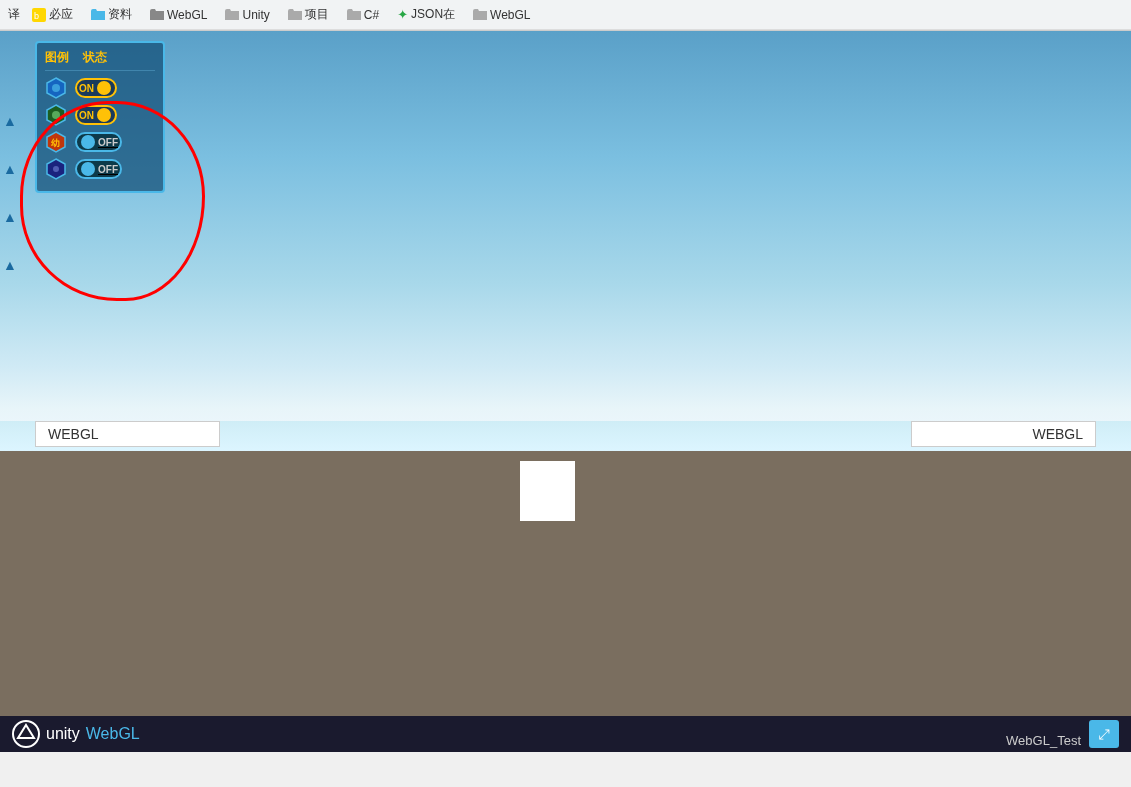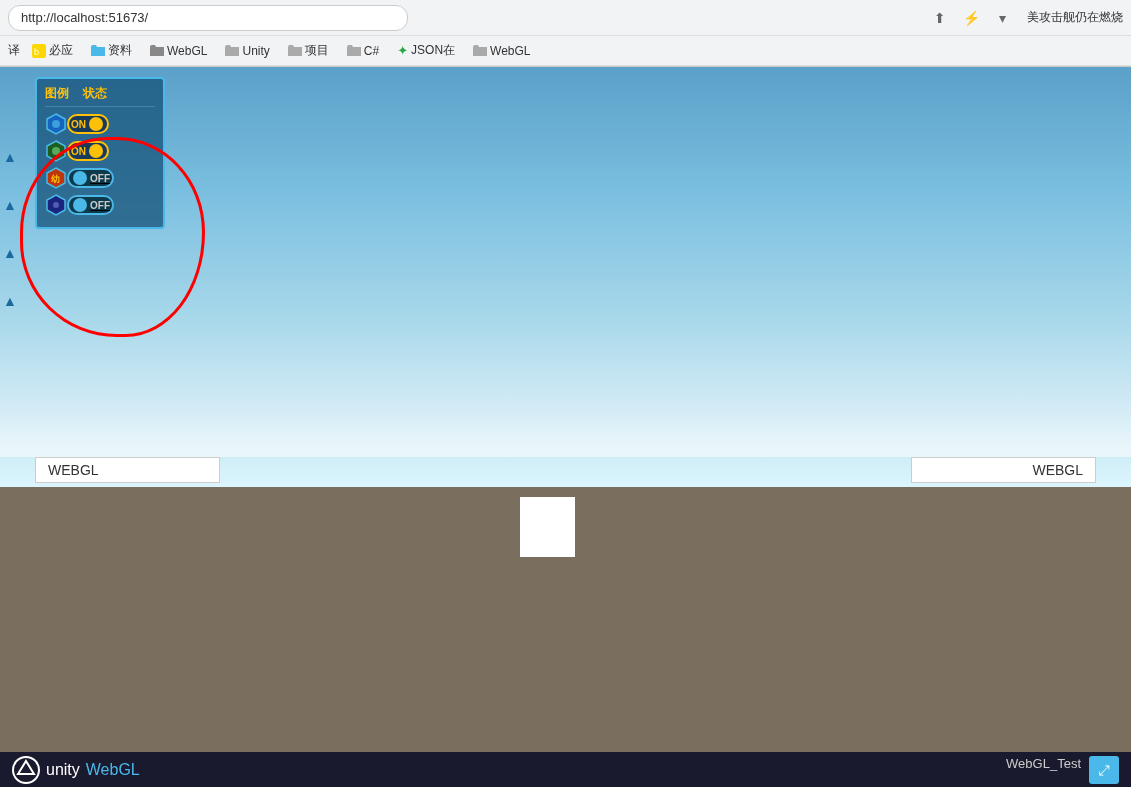--- a/index.html
+++ b/index.html
@@ -164,20 +164,21 @@
       border-bottom: 1px solid rgba(100,180,220,0.4);
     }
     .panel-header-text {
       font-size: 12px;
       color: #ffc107;
       font-weight: bold;
     }
     .panel-row {
       display: flex;
       align-items: center;
+      gap: 8px;
       margin: 5px 0;
     }
     .hex-icon {
       width: 22px;
       height: 22px;
       display: flex;
       align-items: center;
       justify-content: center;
     }
     .hex-icon svg {
@@ -289,21 +290,21 @@
       font-size: 16px;
       color: white;
     }
     .unity-webgl-text {
       font-size: 16px;
       color: #4ab8e8;
     }
     .bottom-bar-right {
       margin-left: auto;
       display: flex;
-      align-items: flex-start;
+      align-items: flex-end;
       gap: 8px;
     }
     .webgl-test-text {
       font-size: 13px;
       color: #ccc;
     }
     .fullscreen-btn {
       background: #4ab8e8;
       border: none;
       border-radius: 3px;
@@ -314,29 +315,20 @@
       align-items: center;
       justify-content: center;
       color: white;
       font-size: 14px;
     }
   </style>
 </head>
 <body>
 
 <div class="browser-chrome">
-  <div class="address-bar">
-    <input class="address-input" type="text" value="http://localhost:51673/" style="">
-    <div class="browser-icons">
-      <button class="browser-icon-btn">⬆</button>
-      <button class="browser-icon-btn">⚡</button>
-      <button class="browser-icon-btn">▾</button>
-      <span class="browser-title-text">美攻击舰仍在燃烧</span>
-    </div>
-  </div>
 
   <div class="bookmarks-bar">
     <span style="font-size:12px;color:#333;">译</span>
     <div class="bookmark-item">
       <svg width="14" height="14" viewBox="0 0 14 14">
           <rect width="14" height="14" rx="2" fill="#ffd700"></rect>
           <text x="2" y="11" font-size="9" fill="white">b</text>
         </svg>
       <span>必应</span>
     </div>

